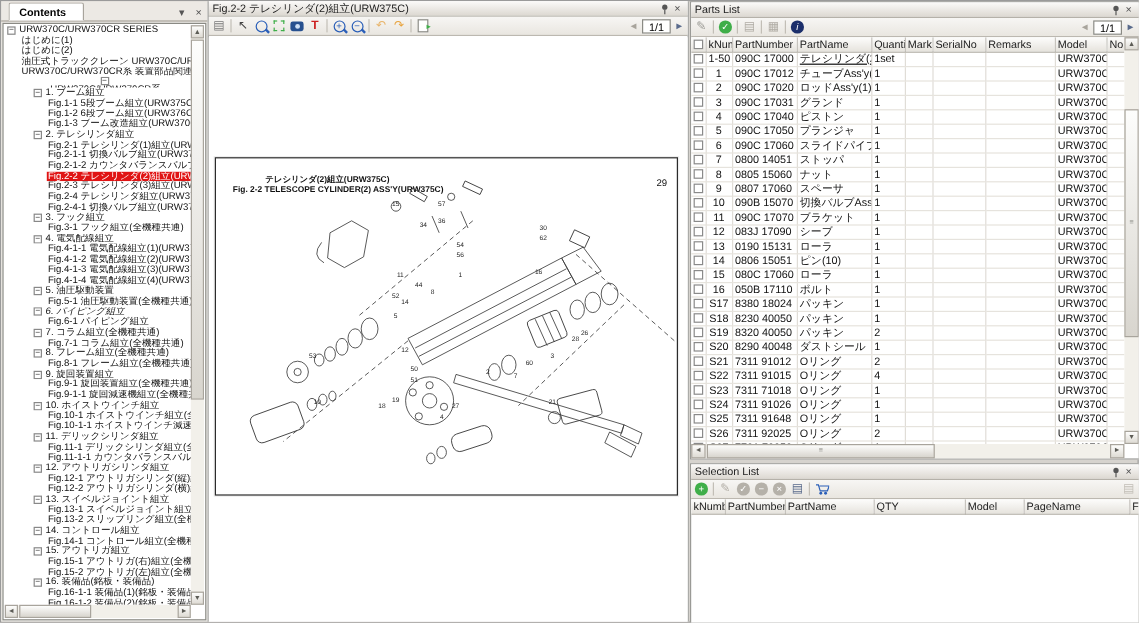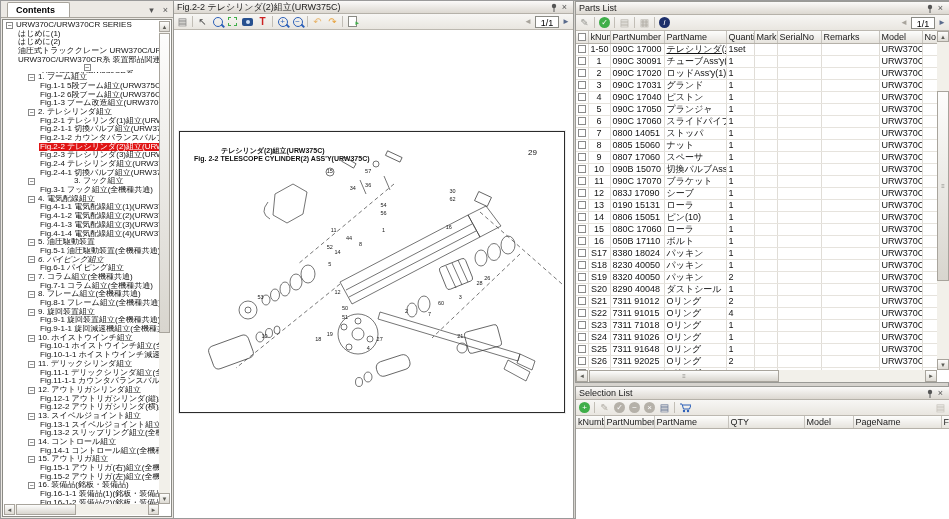--- a/index.html
+++ b/index.html
@@ -64,21 +64,21 @@
   .tree-vsb { top:1px; right:1px; bottom:12px; width:11px; }
   .tree-hsb { left:1px; right:12px; bottom:1px; height:11px; }
 
   
   .center-panel { position:absolute; left:172px; top:0; width:401px; height:517px; background:#fff; border-left:1px solid #9a9a96; border-right:1px solid #9a9a96; }
   .canvas { position:absolute; left:0; right:0; top:30px; bottom:0; background:#fff; overflow:hidden; }
   .page { position:absolute; left:5px; top:100px; width:386px; height:282px; background:#fff;
     border:1px solid #2b2b2b; box-shadow:0 0 0 1px #eee; }
   .fig-title { position:absolute; left:14px; top:15px; font-size:7px; font-weight:bold; color:#111; line-height:8px; }
   .fig-title .jp { margin-left:27px; }
-  .page-num { position:absolute; right:27px; top:16px; font-size:8px; color:#111;padding-left:16px; }
+  .page-num { position:absolute; right:8px; top:16px; font-size:8px; color:#111;padding-left:16px; }
   .diagram-wrap { position:absolute; left:0; top:0; width:100%; height:100%; }
   .diagram-wrap svg { position:absolute; left:0; top:0; }
   .callout { position:absolute; font-size:5.5px; color:#1a1a1a; transform:translate(-50%,-50%); }
 
   
   .right-panel { position:absolute; left:574px; top:0; width:375px; height:364px; }
   .parts-panel { position:absolute; left:0; top:0; width:375px; height:382px; background:#fff; border:1px solid #9a9a96; }
   .sel-panel { position:absolute; left:0; top:385px; width:375px; height:134px; background:#fff; border:1px solid #9a9a96; }
 
   table.grid { border-collapse:collapse; table-layout:fixed; background:#fff; }
@@ -163,21 +163,21 @@
           </div>
           <div class="tree-item" style="padding-left: 35px;">
             <span class="lbl">Fig.2-3 テレシリンダ(3)組立(URW375C)</span>
           </div>
           <div class="tree-item" style="padding-left: 35px;">
             <span class="lbl">Fig.2-4 テレシリンダ組立(URW376C)</span>
           </div>
           <div class="tree-item" style="padding-left: 35px;">
             <span class="lbl">Fig.2-4-1 切換バルブ組立(URW376C)</span>
           </div>
-          <div class="tree-item" style="padding-left: 24px; gap: 36px;">
+          <div class="tree-item" style="padding-left: 24px;">
             <span class="expander">−</span>
             <span class="lbl">3. フック組立</span>
           </div>
           <div class="tree-item" style="padding-left: 35px;">
             <span class="lbl">Fig.3-1 フック組立(全機種共通)</span>
           </div>
           <div class="tree-item" style="padding-left: 24px;">
             <span class="expander">−</span>
             <span class="lbl">4. 電気配線組立</span>
           </div>
@@ -536,21 +536,21 @@
                 <td>1set</td>
                 <td></td>
                 <td></td>
                 <td></td>
                 <td>URW370C/U...</td>
                 <td></td>
               </tr>
               <tr>
                 <td><span class="cb"></span></td>
                 <td class="num">1</td>
-                <td>090C 30091</td>
+                <td>090C 17012</td>
                 <td>チューブAss'y(1)</td>
                 <td>1</td>
                 <td></td>
                 <td></td>
                 <td></td>
                 <td>URW370C/U...</td>
                 <td></td>
               </tr>
               <tr>
                 <td><span class="cb"></span></td>

